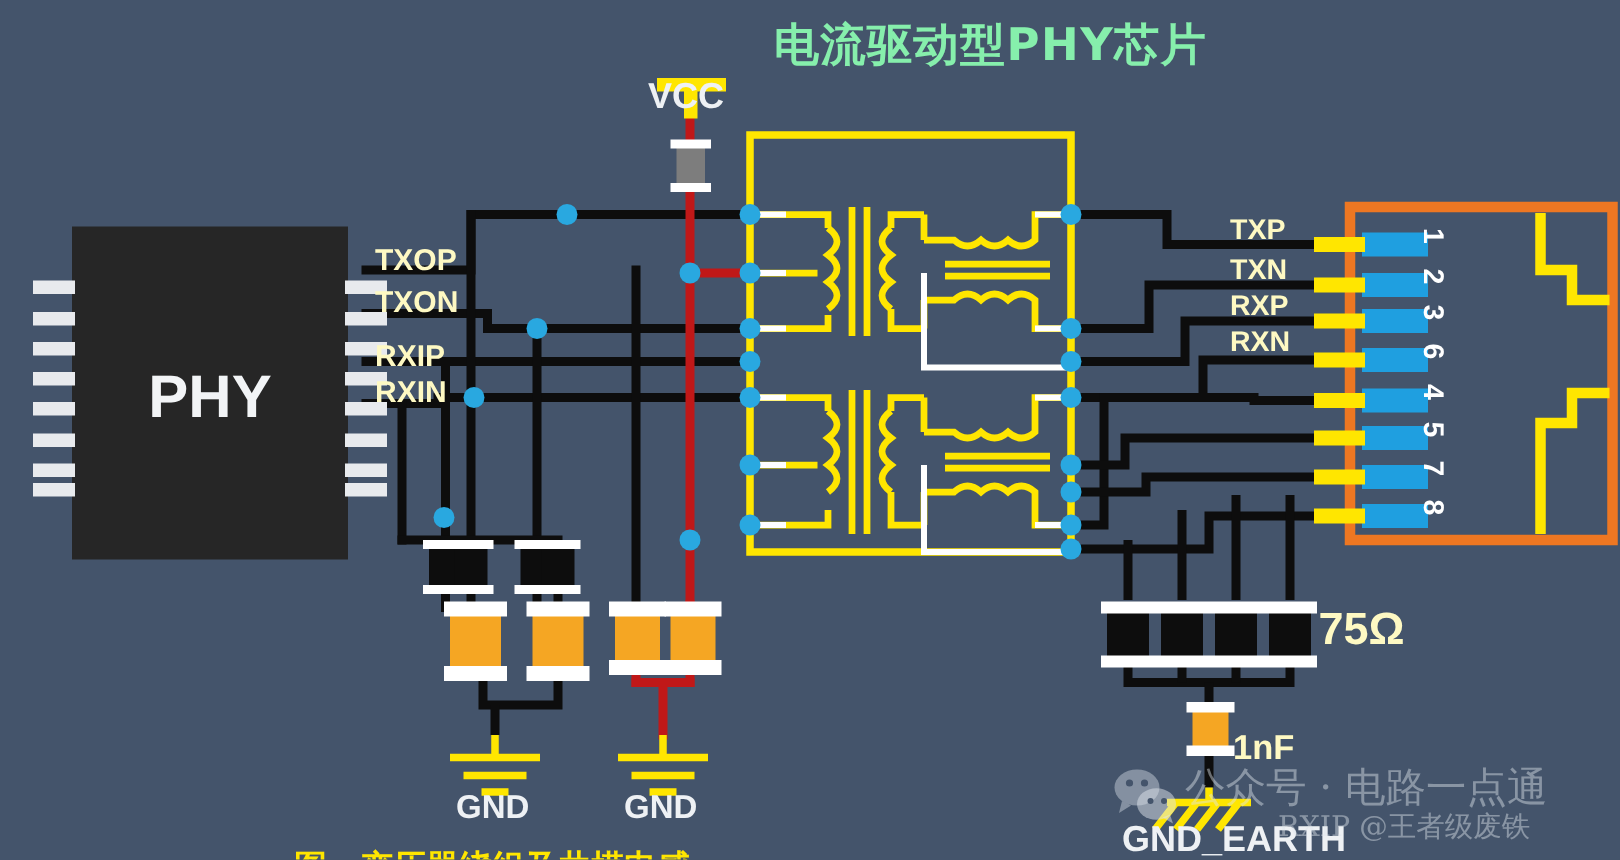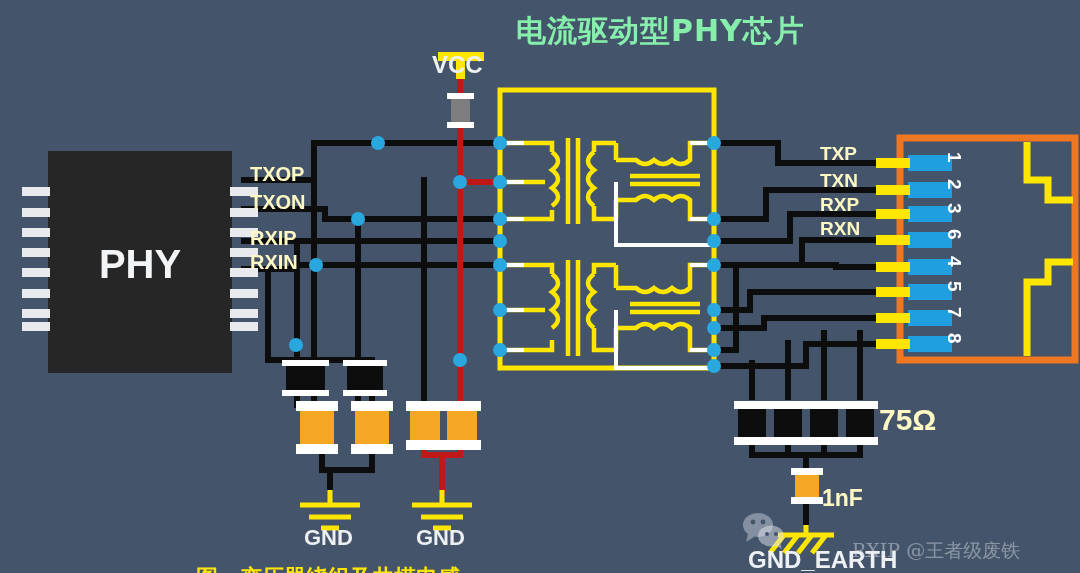--- a/index.html
+++ b/index.html
@@ -370,16 +370,17 @@
     <svg width="44" height="40" style="position:absolute;left:0;top:6px;" viewBox="0 0 44 40">
       <ellipse cx="16" cy="14" rx="15" ry="12" fill="rgba(222,228,235,.42)"></ellipse>
       <path d="M6,23 L4,31 L12,26 Z" fill="rgba(222,228,235,.42)"></path>
       <circle cx="11" cy="11" r="2.4" fill="#44546b"></circle>
       <circle cx="21" cy="11" r="2.4" fill="#44546b"></circle>
       <ellipse cx="29" cy="25" rx="13" ry="10.5" fill="rgba(222,228,235,.5)"></ellipse>
       <path d="M38,32 L40,38 L33,34 Z" fill="rgba(222,228,235,.5)"></path>
       <circle cx="25" cy="23" r="2" fill="#44546b"></circle>
       <circle cx="34" cy="23" r="2" fill="#44546b"></circle>
     </svg>
+    <div class="wm-txt" id="wm-main">公众号 · 电路一点通</div>
     <div class="wm-txt" id="wm-sub">RXIP @王者级废铁</div>
   </div>
 
 </div>
 
 </body></html>

